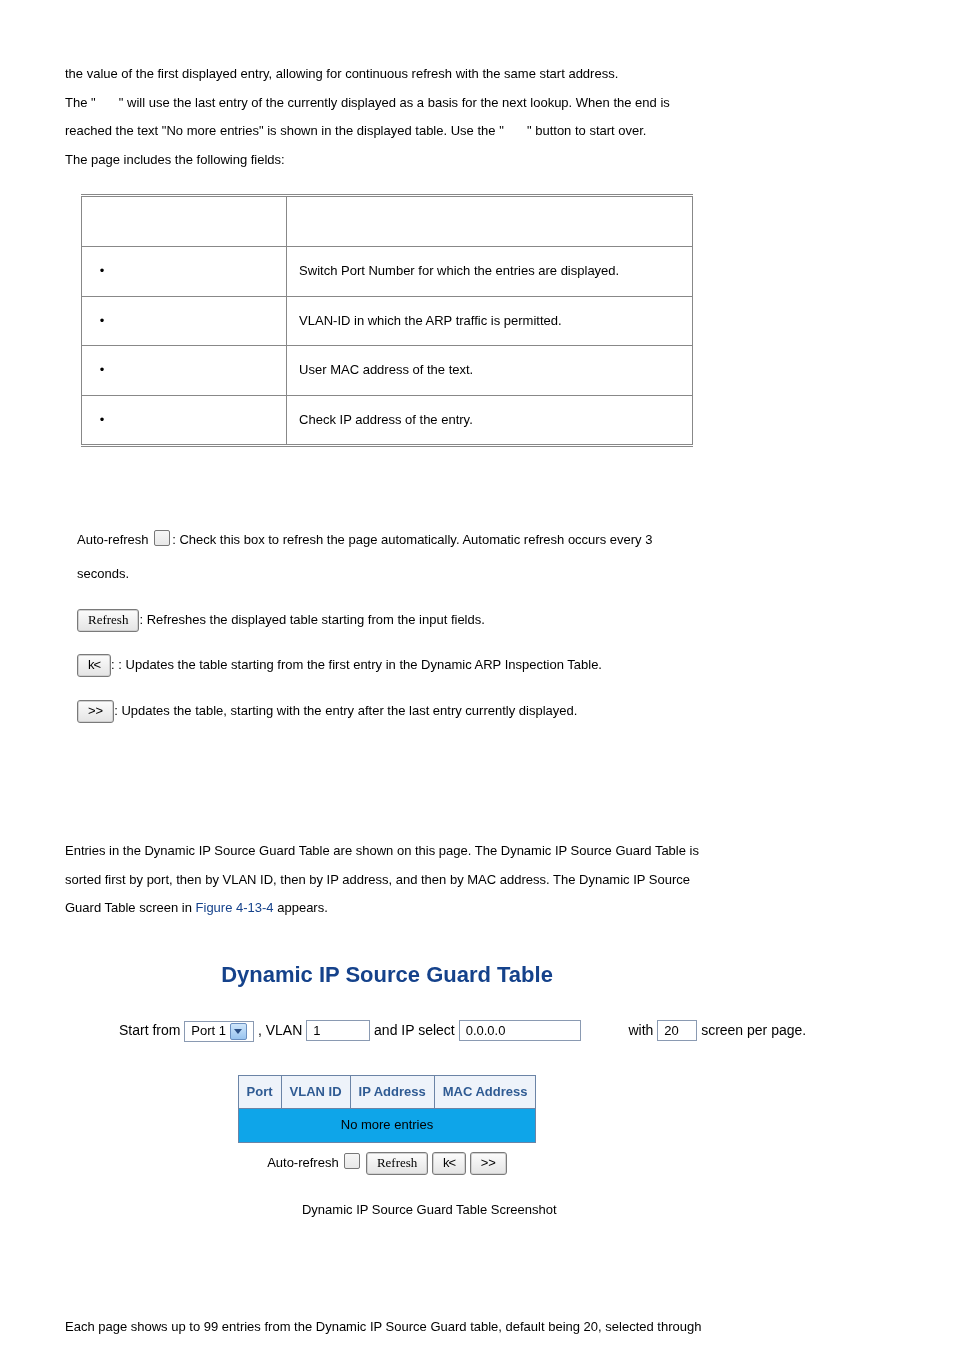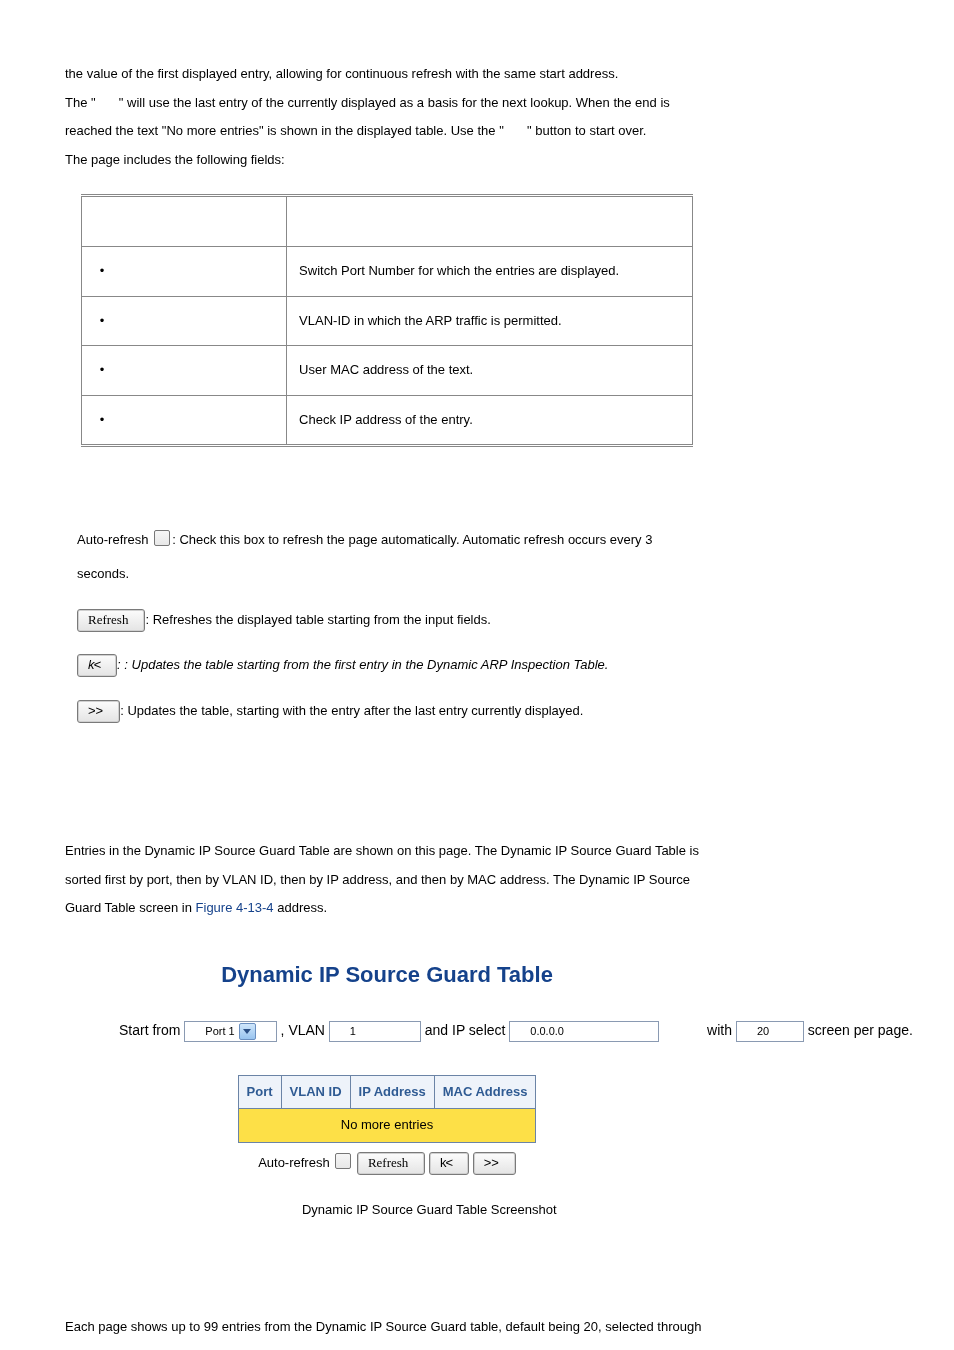--- a/index.html
+++ b/index.html
@@ -82,21 +82,21 @@
     vertical-align: -2px;
     margin: 0 2px;
     border-radius: 2px;
   }
   .ui-button {
     display: inline-block;
     border: 1px solid #7a7a7a;
     background: linear-gradient(#fcfcfc,#e4e4e4);
     font-family: "Times New Roman", serif;
     font-size: 13px;
-    padding: 1px 16px 2px 10px;
+    padding: 1px 10px 2px 10px;
     border-radius: 3px;
     vertical-align: middle;
     line-height: 1.4;
     box-shadow: 0 0 0 1px #d0d0d0 inset;
     color: #000;
   }
 
   
   .section-heading {
     font-weight: bold;
@@ -122,24 +122,24 @@
   }
   .filter-row {
     font-family: Arial, sans-serif;
     font-size: 14px;
     color: #000;
     margin-bottom: 29px;
     white-space: nowrap;
   }
   .filter-row .sel, .filter-row .txt {
     font-family: Arial, sans-serif;
-    font-size: 11px;
+    font-size: 13px;
     border: 1px solid #8a9ab2;
     background: #fff;
-    padding: 1px 20px;
+    padding: 1px 6px;
     height: 17px;
     vertical-align: 0px;
     box-sizing: content-box;
   }
   .filter-row .sel {
     display: inline-flex;
     align-items: center;
     height: 17px;
   }
   .sel-arrow {
@@ -173,21 +173,21 @@
     background: #eef3fa;
     color: #2f5b93;
     font-weight: bold;
     padding: 2px 8px;
     font-family: Arial,sans-serif;
   }
   .data-table td {
     border: 1px solid #6b84a6;
     padding: 2px 8px;
     text-align: center;
-    background: #fde047;
+    background: #0ea5e9;
     font-family: Arial,sans-serif;
     height: 16px;
   }
   .controls-row {
     margin-top: 6px;
     font-family: Arial, sans-serif;
     font-size: 13px;
   }
   .controls-row .ui-button {
     font-family: "Times New Roman", serif;
@@ -249,34 +249,34 @@
   <p class="buttons-heading" style="color:transparent;">Buttons</p>
 
   <p class="btn-desc-line">
     <span>Auto-refresh </span><span class="ui-checkbox"></span><span>: Check this box to refresh the page automatically. Automatic refresh occurs every 3 seconds.</span>
   </p>
 
   <p class="btn-desc-line">
     <span class="ui-button">Refresh</span><span>: Refreshes the displayed table starting from the input fields.</span>
   </p>
 
-  <p class="btn-desc-line" style="margin-top:6px;font-style:italic;">
+  <p class="btn-desc-line" style="margin-top:6px;">
     <span class="ui-button" style="font-family:Arial,sans-serif; letter-spacing:-1px;">k&lt;</span><span>: : Updates the table starting from the first entry in the Dynamic ARP Inspection Table.</span>
   </p>
 
   <p class="btn-desc-line" style="margin-top:12px;">
     <span class="ui-button" style="font-family:Arial,sans-serif;">&gt;&gt;</span><span>: Updates the table, starting with the entry after the last entry currently displayed.</span>
   </p>
 
   <p class="section-heading">
     <span class="num" style="color:transparent;">4.13.4</span><span style="color:transparent;"> Dynamic IP Source Guard Table</span>
   </p>
 
   <p class="para">
-    <span>Entries in the Dynamic IP Source Guard Table are shown on this page. The Dynamic IP Source Guard Table is sorted first by port, then by VLAN ID, then by IP address, and then by MAC address. The Dynamic IP Source Guard Table screen in </span><a class="link" href="#">Figure 4-13-4</a><span> address.</span>
+    <span>Entries in the Dynamic IP Source Guard Table are shown on this page. The Dynamic IP Source Guard Table is sorted first by port, then by VLAN ID, then by IP address, and then by MAC address. The Dynamic IP Source Guard Table screen in </span><a class="link" href="#">Figure 4-13-4</a><span> appears.</span>
   </p>
 
   <div class="figure-wrap">
     <div class="figure-title">Dynamic IP Source Guard Table</div>
 
     <div class="filter-row" style="padding-left:54px; text-align:left;">
       <span>Start from </span>
       <span class="sel">
           <span>Port 1</span>
           <span class="sel-arrow"></span>

